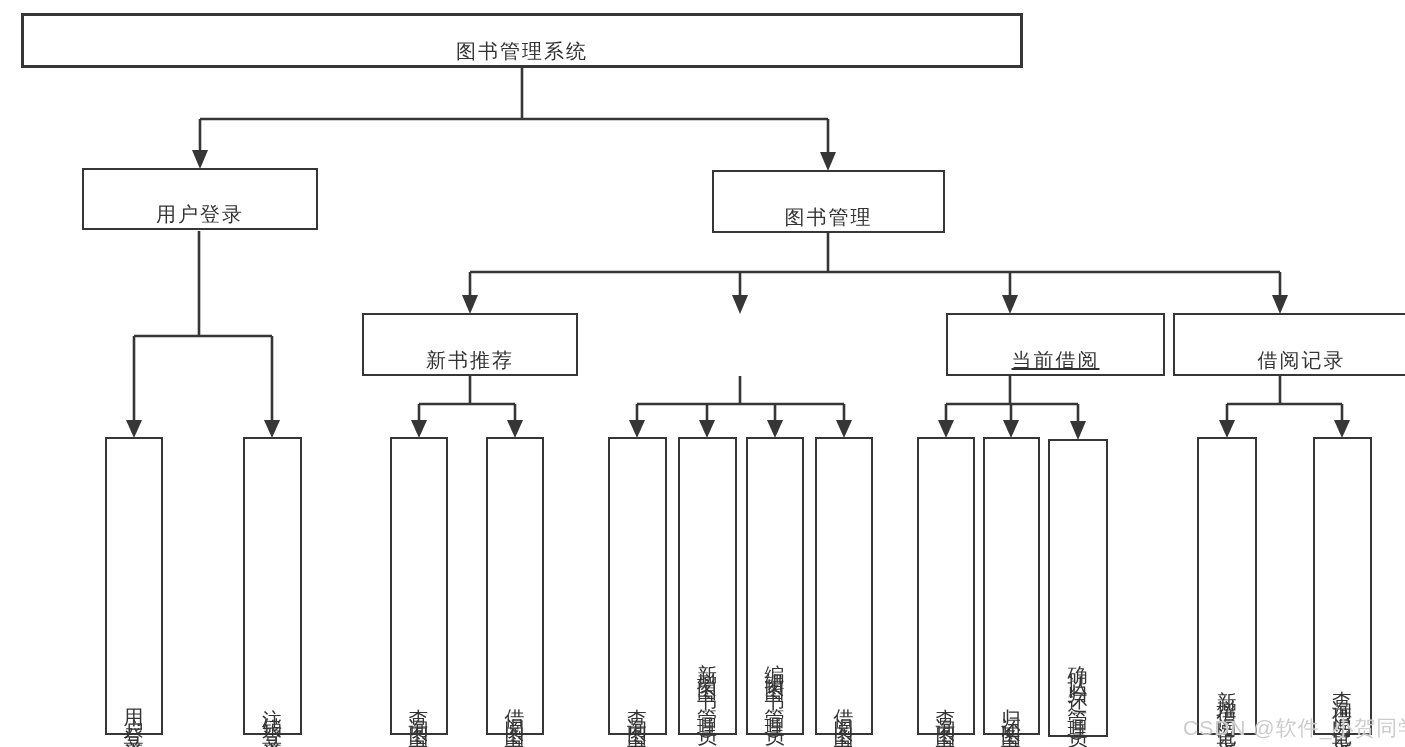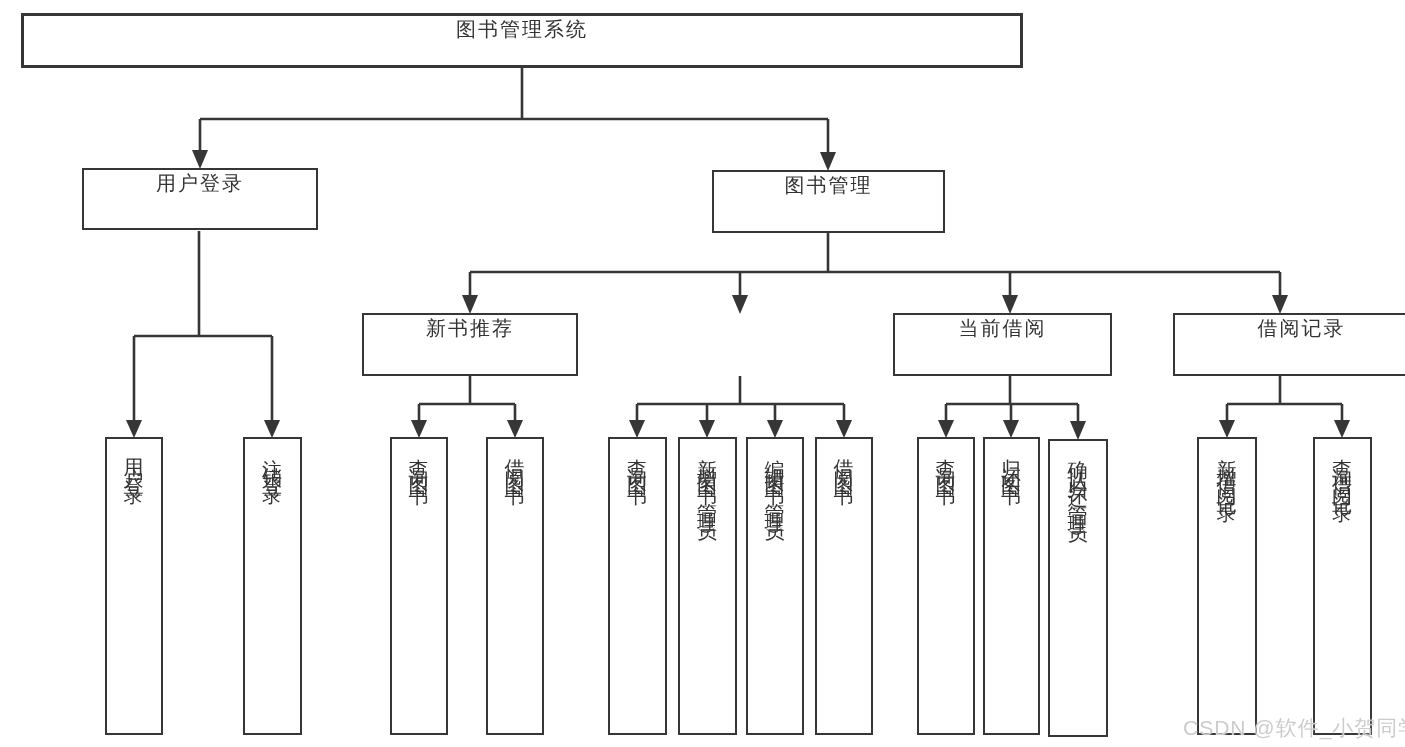--- a/index.html
+++ b/index.html
@@ -18,32 +18,32 @@
     overflow:hidden;
   }
   #connectors{position:absolute;left:0;top:0;width:1405px;height:747px;}
   #connectors path{stroke:var(--line);stroke-width:2.6;fill:none;}
   #connectors polygon{fill:var(--line);stroke:none;}
 
   .node{
     position:absolute;
     background:#fff;
     border:2.5px solid var(--line);
-    display:flex;align-items:flex-start;justify-content:center;
+    display:flex;align-items:flex-end;justify-content:center;
     font-size:20px;letter-spacing:2px;color:var(--text);
     z-index:2;
   }
   
   .n-root{left:21px;top:13px;width:1002px;height:55px;border-width:3px;}
   .n-login{left:82px;top:168px;width:236px;height:62px;}
   .n-mgmt{left:712px;top:170px;width:233px;height:63px;}
   .n-l3{top:313px;height:63px;}
   .n-newbooks{left:362px;width:216px;}
   .n-bookborrow{left:633px;width:215px;}
-  .n-currentborrow{left:893px;width:219px;}
+  .n-currentborrow{left:946px;width:219px;text-decoration:underline;}
   .n-records{left:1173px;width:257px;}
 
   
   .leaf{top:437px;height:298px;padding:4px 0;}
   .leaf .vtext{
     writing-mode:vertical-rl;
     text-orientation:mixed;
     font-size:20px;
     line-height:1.1;
     letter-spacing:9px;

